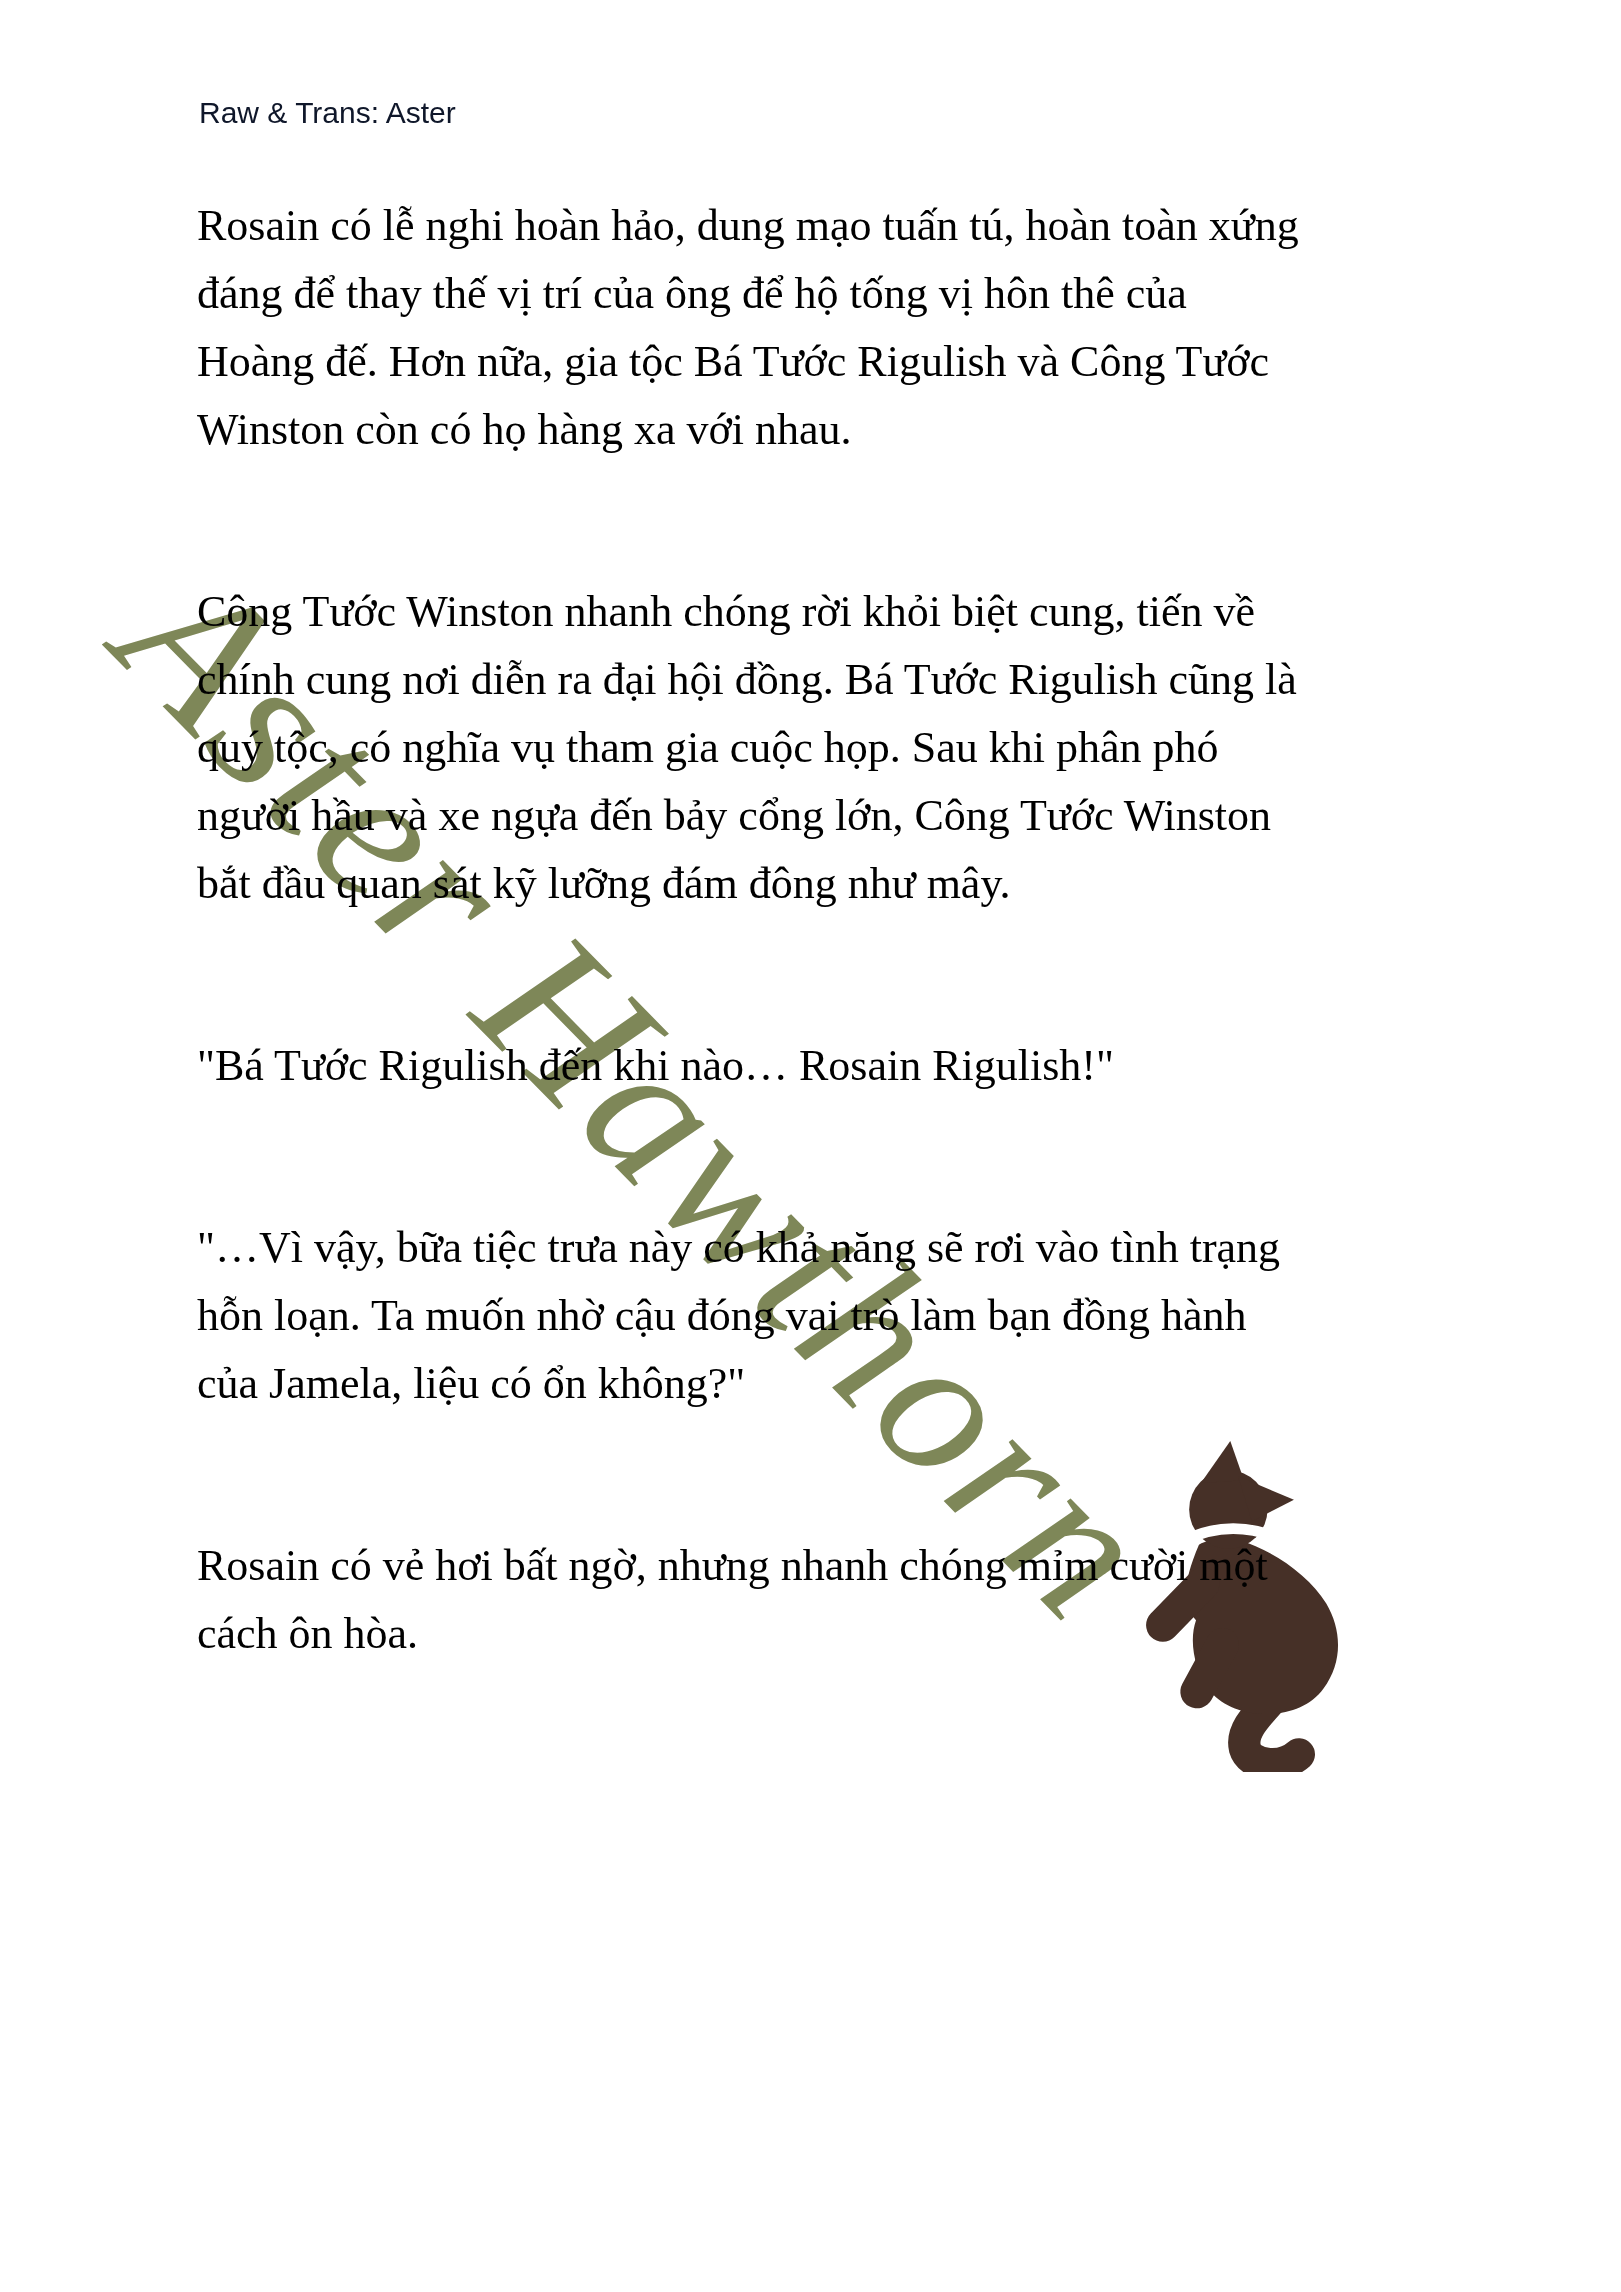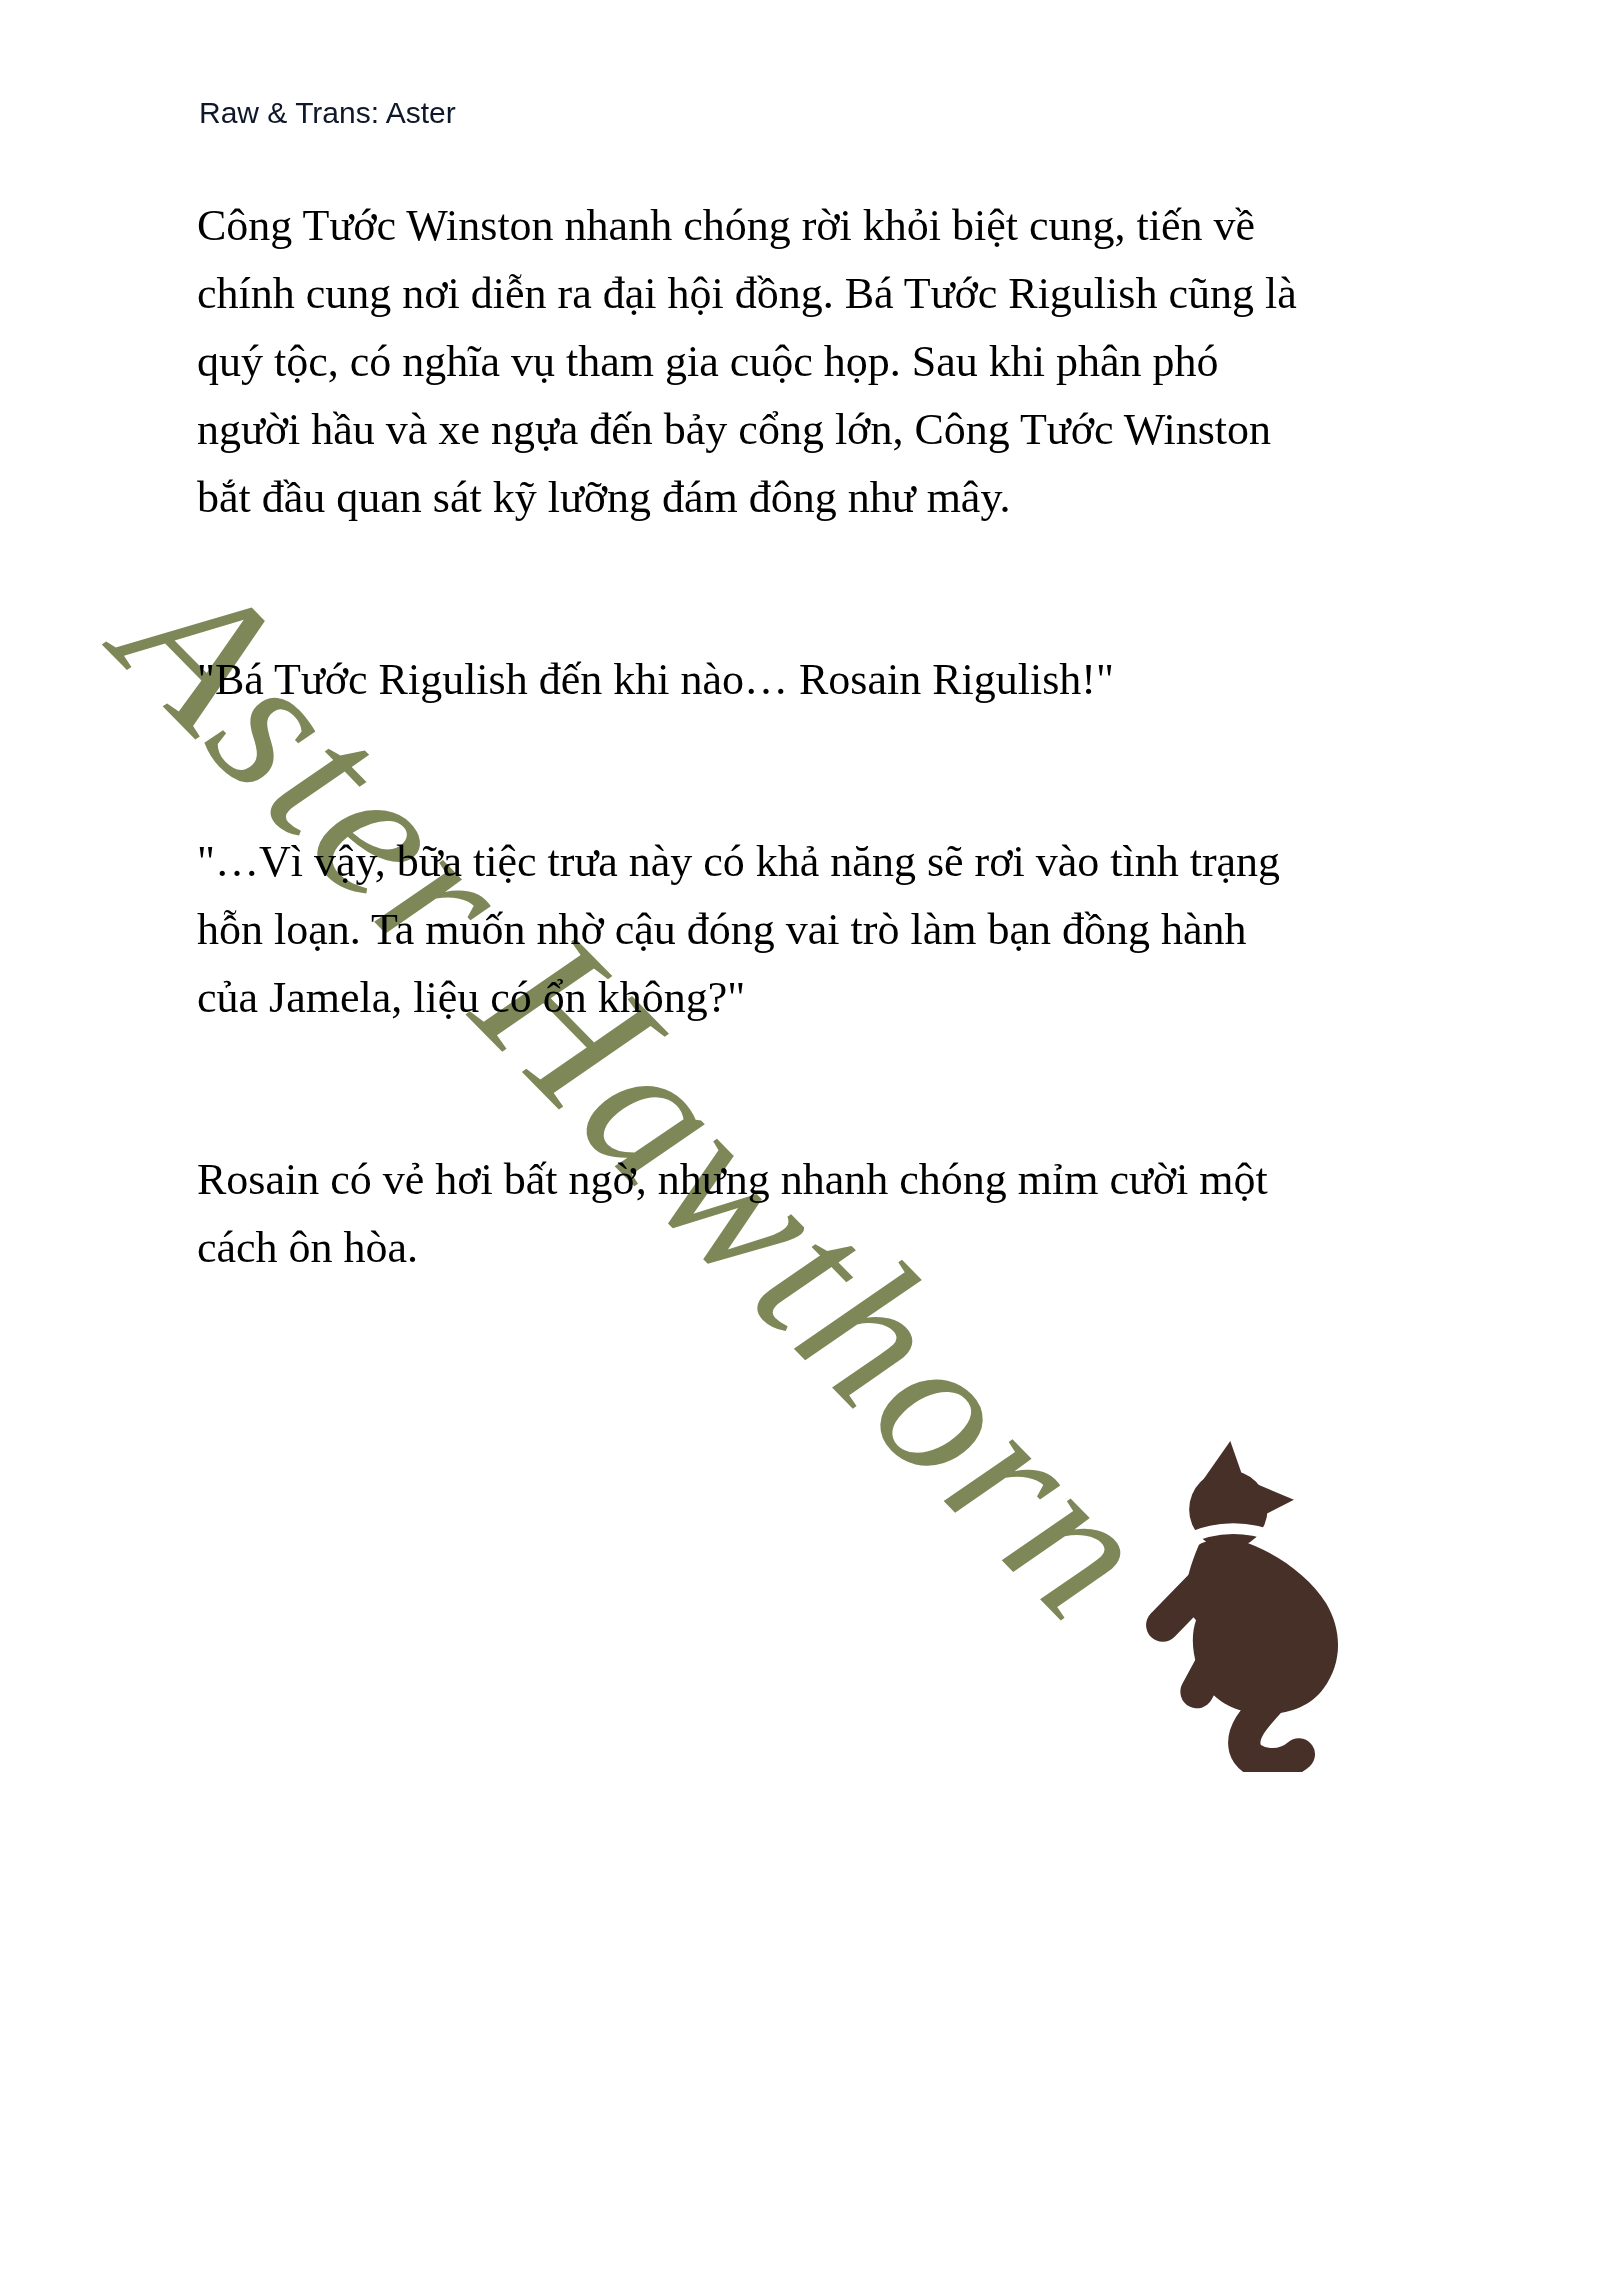--- a/index.html
+++ b/index.html
@@ -83,20 +83,24 @@
     <circle class="cat-fill" cx="88" cy="72" r="40"></circle>
 
     <path class="cat-fill" d="M60 45 L90 2 L104 42 Z"></path>
 
     <path class="cat-fill" d="M98 38 L155 62 L112 84 Z"></path>
 
     <path class="cat-gap" d="M42 104 Q 94 78 150 106" stroke-width="11"></path>
   </svg>
 
   <div class="content">
+    <p>Rosain có lễ nghi hoàn hảo, dung mạo tuấn tú, hoàn toàn xứng
+đáng để thay thế vị trí của ông để hộ tống vị hôn thê của
+Hoàng đế. Hơn nữa, gia tộc Bá Tước Rigulish và Công Tước
+Winston còn có họ hàng xa với nhau.</p>
     <p>Công Tước Winston nhanh chóng rời khỏi biệt cung, tiến về
 chính cung nơi diễn ra đại hội đồng. Bá Tước Rigulish cũng là
 quý tộc, có nghĩa vụ tham gia cuộc họp. Sau khi phân phó
 người hầu và xe ngựa đến bảy cổng lớn, Công Tước Winston
 bắt đầu quan sát kỹ lưỡng đám đông như mây.</p>
     <p>"Bá Tước Rigulish đến khi nào… Rosain Rigulish!"</p>
     <p>"…Vì vậy, bữa tiệc trưa này có khả năng sẽ rơi vào tình trạng
 hỗn loạn. Ta muốn nhờ cậu đóng vai trò làm bạn đồng hành
 của Jamela, liệu có ổn không?"</p>
     <p>Rosain có vẻ hơi bất ngờ, nhưng nhanh chóng mỉm cười một

